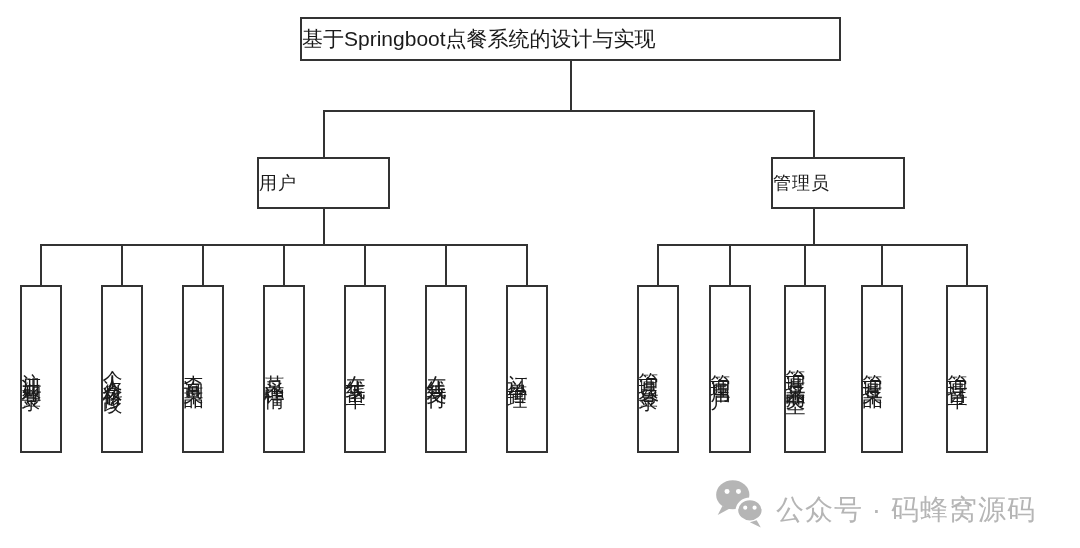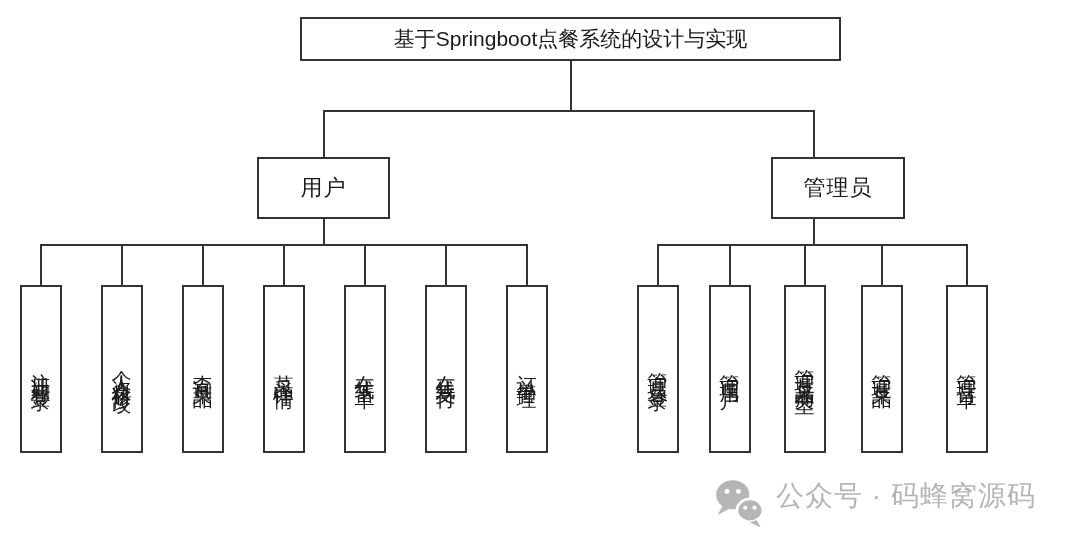--- a/index.html
+++ b/index.html
@@ -23,30 +23,30 @@
   .hline { height: 2px; }
   .vline { width: 2px; }
   
   .node {
     position: absolute;
     box-sizing: border-box;
     border: 2px solid #333333;
     background: #ffffff;
     display: flex;
     align-items: center;
-    justify-content: center;
+    justify-content: flex-start;
     color: #1a1a1a;
   }
   .root-box {
     left: 300px; top: 17px; width: 541px; height: 44px;
     font-size: 21px;
   }
   .branch-box {
-    top: 157px; height: 62px;
-    font-size: 22px;
+    top: 157px; height: 52px;
+    font-size: 18px;
     letter-spacing: 1px;
   }
   .branch-user  { left: 257px; width: 133px; }
   .branch-admin { left: 771px; width: 134px; }
   .leaf {
     top: 285px; width: 42px; height: 168px;
   }
   .vtext {
     writing-mode: vertical-rl;
     text-orientation: upright;
@@ -70,21 +70,21 @@
     font-size: 25px;
     font-weight: 500;
     color: #111111;
     letter-spacing: 1px;
   }
   
   .watermark {
     position: absolute;
     left: 712px; top: 477px;
     display: flex;
-    align-items: flex-start;
+    align-items: flex-end;
     gap: 10px;
   }
   .watermark-text {
     font-size: 28px;
     color: #b5b5b5;
     letter-spacing: 1px;
     white-space: nowrap;
   }
 </style>
 </head>

